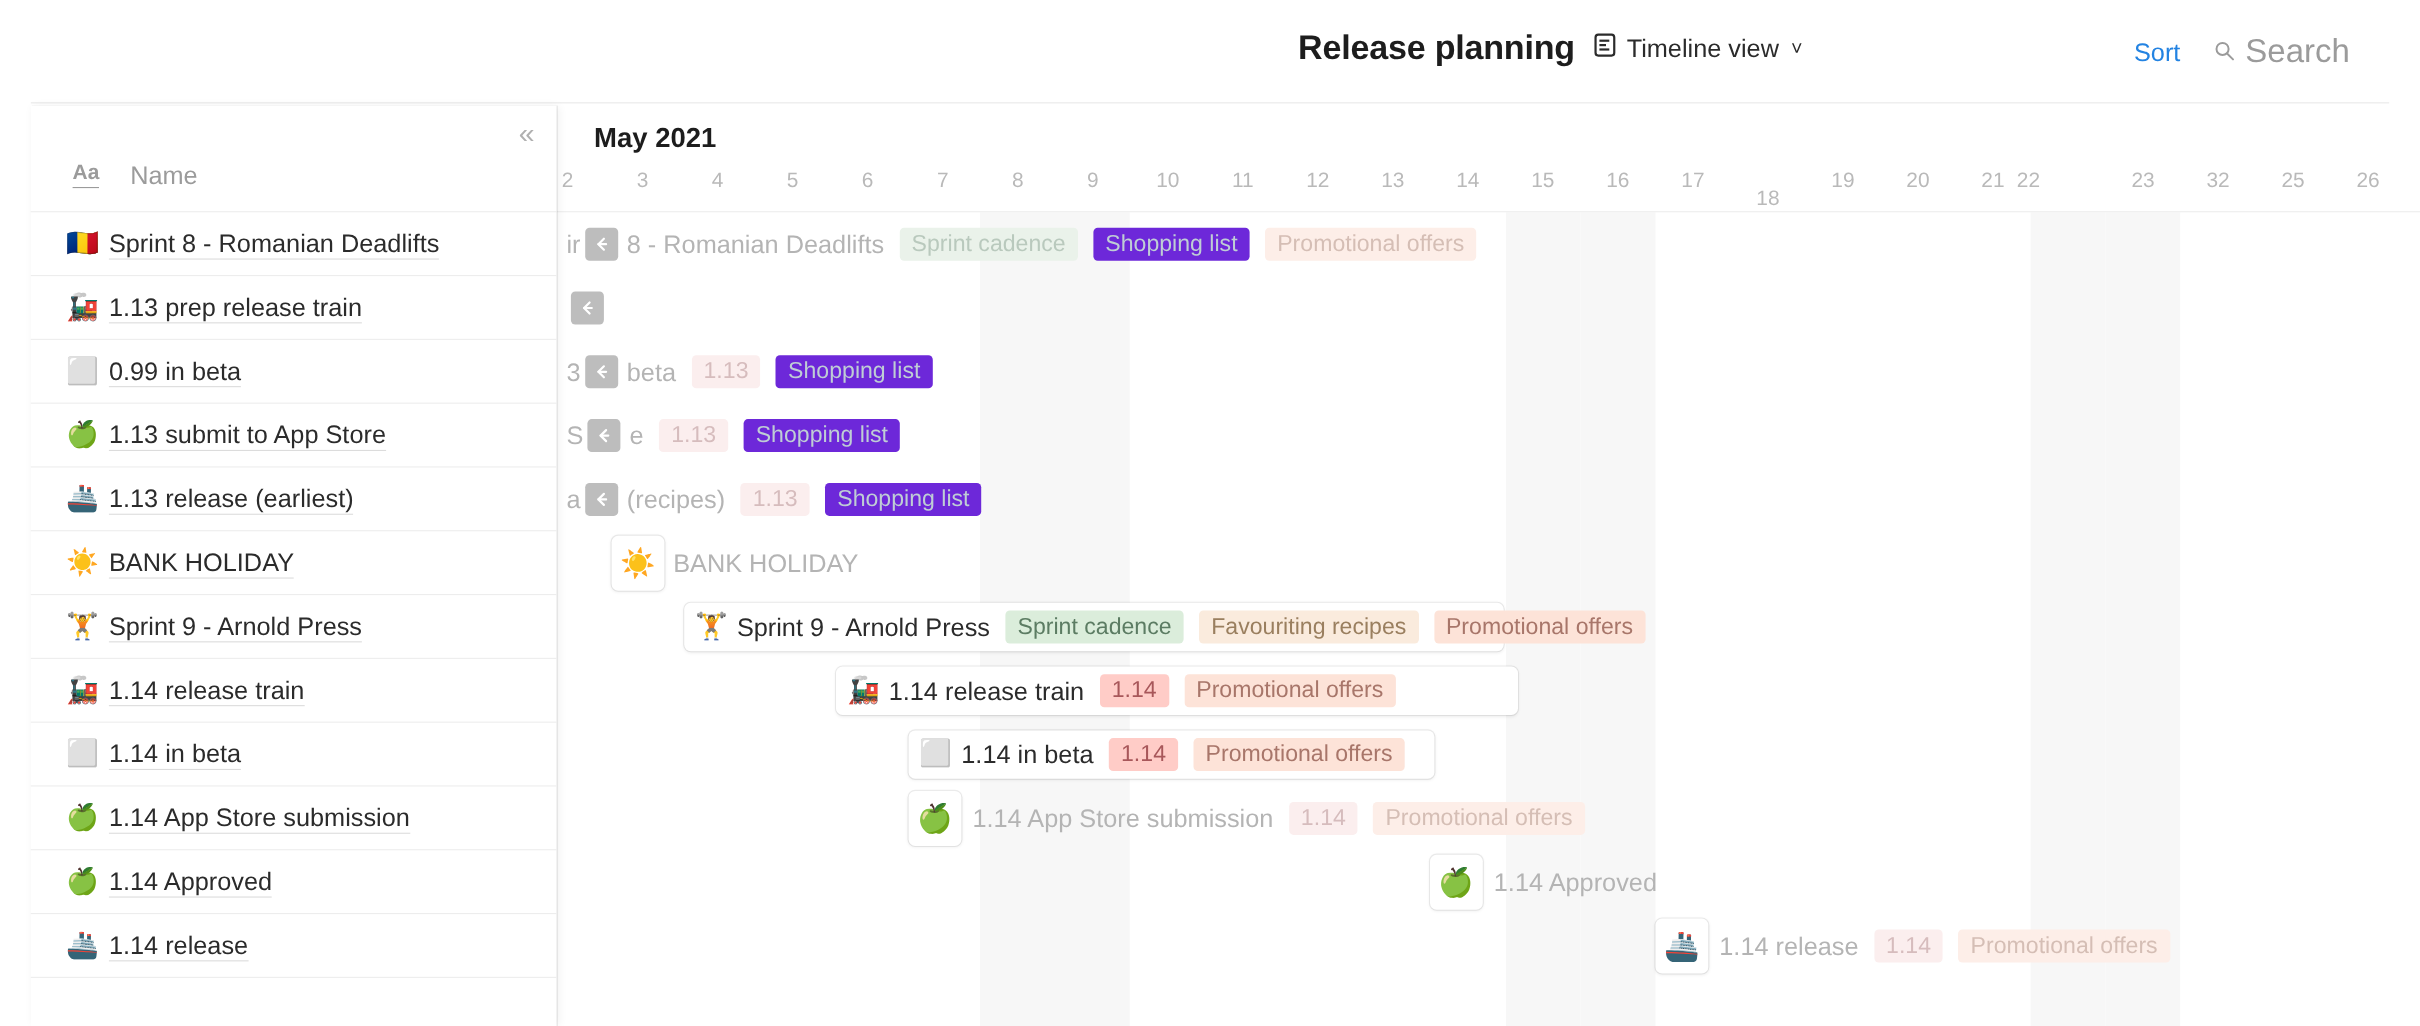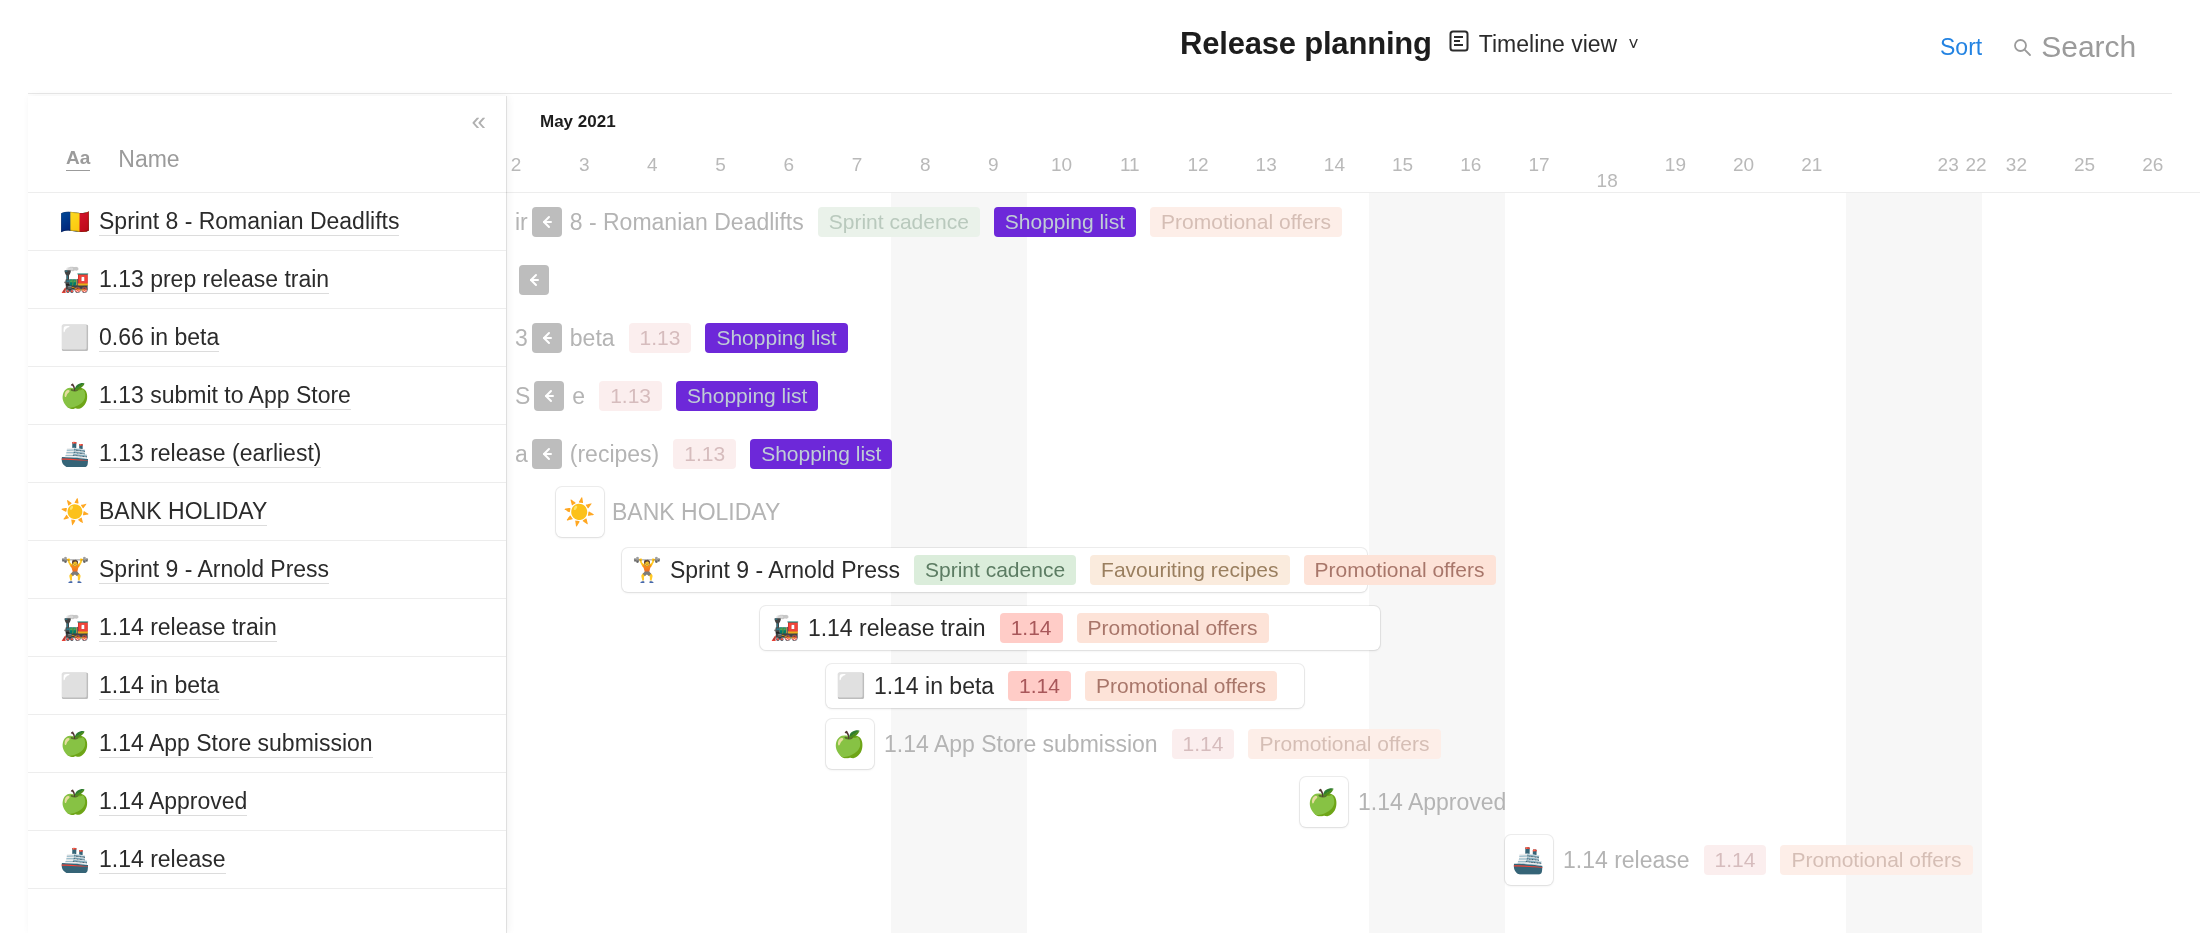--- a/index.html
+++ b/index.html
@@ -47,21 +47,21 @@
     background: #e8e8e8;
   }
 
   
   .timeline {
     position: absolute; left: 0; top: 96px; width: 2200px; height: 837px;
     overflow: hidden;
   }
   .month-label {
     position: absolute; left: 540px; top: 16px;
-    font-size: 17px; font-weight: bold; color: #1d1d1d;
+    font-size: 25px; font-weight: bold; color: #1d1d1d;
   }
   .ruler { position: absolute; left: 0; top: 58px; width: 2200px; height: 34px; }
   .tick {
     position: absolute; top: 0; font-size: 19px; color: #b9b9b9;
     transform: translateX(-50%); white-space: nowrap;
   }
   .grid-rule {
     position: absolute; left: 28px; top: 96px; width: 2172px; height: 1px;
     background: #ededed;
   }
@@ -212,21 +212,21 @@
         <div class="tick" style="left: 1198px;">12</div>
         <div class="tick" style="left: 1266.2px;">13</div>
         <div class="tick" style="left: 1334.4px;">14</div>
         <div class="tick" style="left: 1402.6px;">15</div>
         <div class="tick" style="left: 1470.8px;">16</div>
         <div class="tick" style="left: 1539px;">17</div>
         <div class="tick" style="left: 1607.2px; margin-top: 16px;">18</div>
         <div class="tick" style="left: 1675.4px;">19</div>
         <div class="tick" style="left: 1743.6px;">20</div>
         <div class="tick" style="left: 1811.8px;">21</div>
-        <div class="tick" style="left: 1976px;">22</div>
+        <div class="tick" style="left: 1844px;">22</div>
         <div class="tick" style="left: 1948.2px;">23</div>
         <div class="tick" style="left: 2016.4px;">32</div>
         <div class="tick" style="left: 2084.6px;">25</div>
         <div class="tick" style="left: 2152.8px;">26</div>
       </div>
     <div id="shading">
         <div class="weekend" style="left: 891.1px; width: 68.2px;"></div>
         <div class="weekend" style="left: 959.3px; width: 68.2px;"></div>
         <div class="weekend" style="left: 1368.5px; width: 68.2px;"></div>
         <div class="weekend" style="left: 1436.7px; width: 68.2px;"></div>
@@ -386,21 +386,21 @@
         <div class="sb-row" style="top: 97px;">
           <span class="sb-emoji">🇷🇴</span>
           <span class="sb-name">Sprint 8 - Romanian Deadlifts</span>
         </div>
         <div class="sb-row" style="top: 155px;">
           <span class="sb-emoji">🚂</span>
           <span class="sb-name">1.13 prep release train</span>
         </div>
         <div class="sb-row" style="top: 213px;">
           <span class="sb-emoji">⬜</span>
-          <span class="sb-name">0.66 in beta</span>
+          <span class="sb-name">0.99 in beta</span>
         </div>
         <div class="sb-row" style="top: 271px;">
           <span class="sb-emoji">🍏</span>
           <span class="sb-name">1.13 submit to App Store</span>
         </div>
         <div class="sb-row" style="top: 329px;">
           <span class="sb-emoji">🚢</span>
           <span class="sb-name">1.13 release (earliest)</span>
         </div>
         <div class="sb-row" style="top: 387px;">

